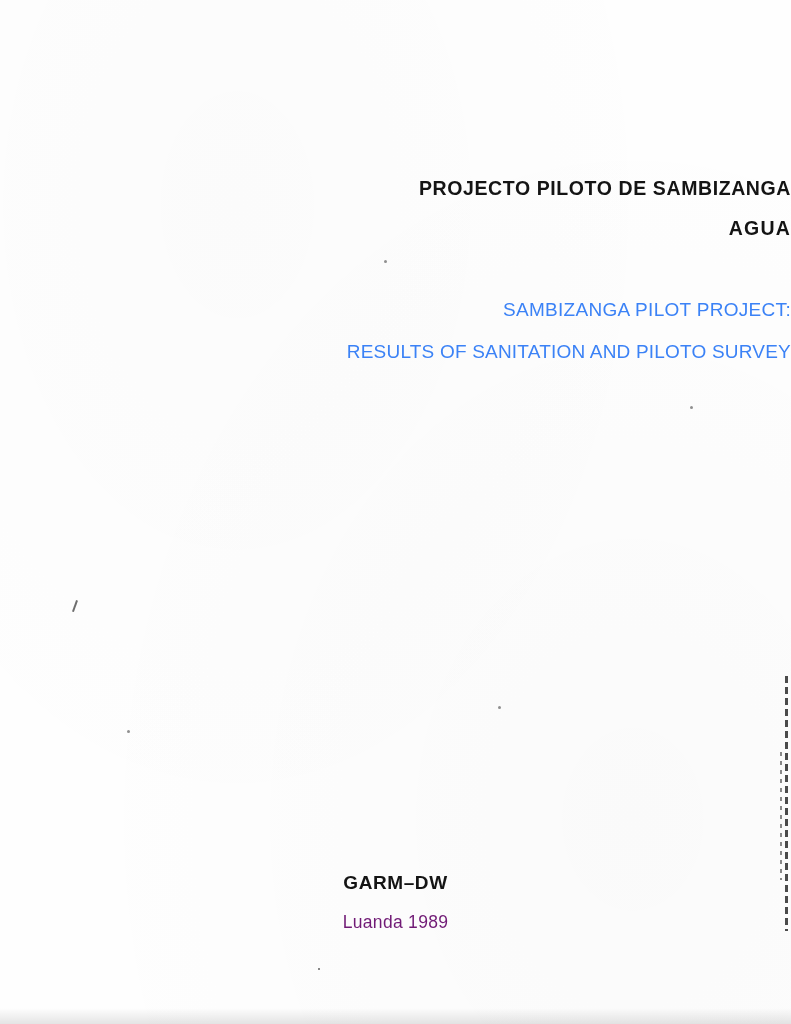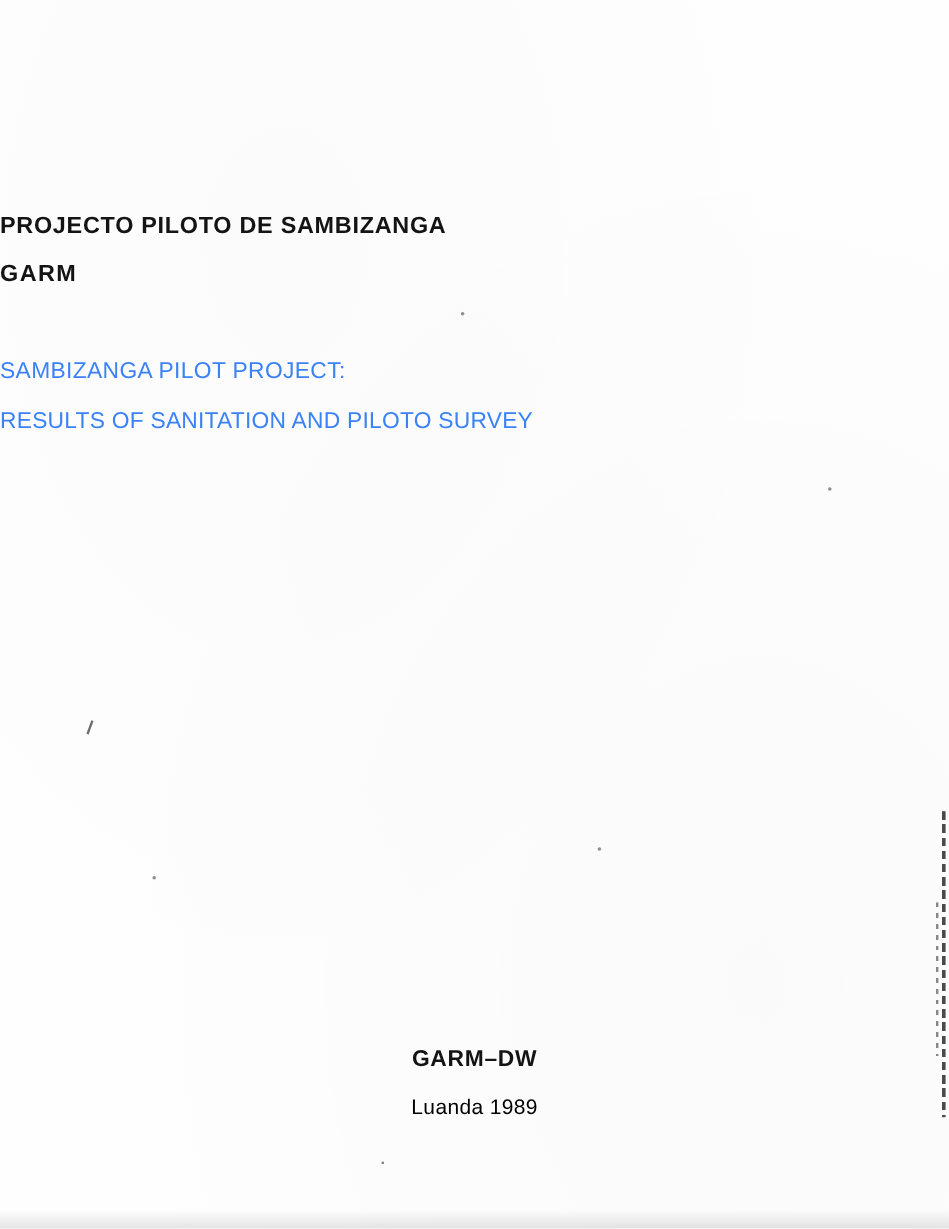--- a/index.html
+++ b/index.html
@@ -25,21 +25,21 @@
     background:
       radial-gradient(ellipse at 30% 20%, rgba(0,0,0,0.012), rgba(0,0,0,0) 60%),
       radial-gradient(ellipse at 80% 80%, rgba(0,0,0,0.015), rgba(0,0,0,0) 65%);
     pointer-events: none;
   }
   .title-block {
     position: absolute;
     left: 0;
     right: 0;
     top: 168px;
-    text-align: left;
+    text-align: right;
   }
   .title-pt {
     font-weight: bold;
     font-size: 19.5px;
     letter-spacing: 0.4px;
     line-height: 40px;
   }
   .title-pt .ln1 { letter-spacing: 0.6px; }
   .title-pt .ln2 { letter-spacing: 0.35px; }
   .title-pt .ln3 { letter-spacing: 1.2px; }
@@ -62,21 +62,21 @@
   }
   .imprint {
     font-weight: bold;
     font-size: 19px;
     letter-spacing: 0.6px;
   }
   .place-date {
     margin-top: 18px;
     font-size: 17.5px;
     letter-spacing: 0.3px;
-    color: #000000;
+    color: #701a75;
   }
 
   
   .speck {
     position: absolute;
     background: #6b6b6b;
     border-radius: 50%;
     opacity: 0.75;
   }
   .tick {
@@ -129,21 +129,21 @@
 </head>
 <body>
 
 <div class="page">
 
   <div class="scan-tint"></div>
 
   <div class="title-block">
     <div class="title-pt">
       <div class="ln1">PROJECTO PILOTO DE SAMBIZANGA</div>
-      <div class="ln3">GARM</div>
+      <div class="ln3">AGUA</div>
     </div>
     <div class="title-en">
       <div class="ln1">SAMBIZANGA PILOT PROJECT:</div>
       <div class="ln2">RESULTS OF SANITATION AND PILOTO SURVEY</div>
     </div>
   </div>
 
   <div class="footer-block">
     <div class="imprint">GARM–DW</div>
     <div class="place-date">Luanda 1989</div>

